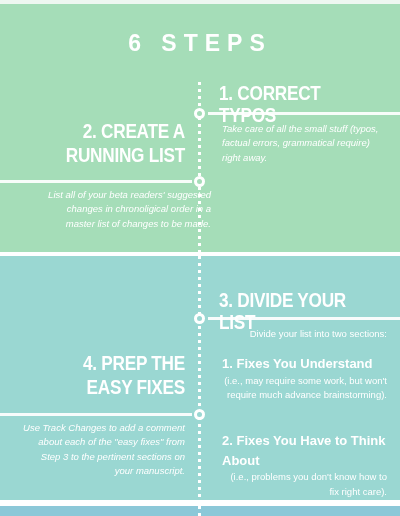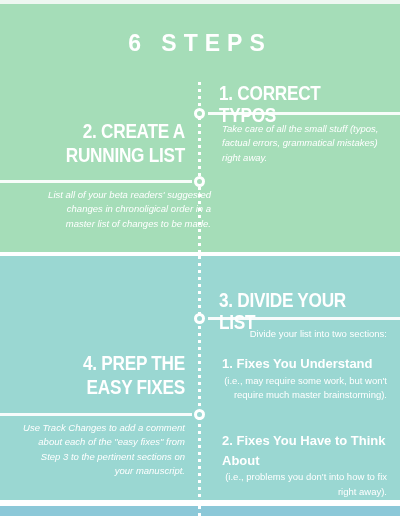--- a/index.html
+++ b/index.html
@@ -159,21 +159,21 @@
   <div class="spine spine-b"></div>
   <div class="spine spine-c"></div>
 
   <div class="main-title">6 STEPS</div>
 
   <div class="rule" style="left:208px; top:112px; width:192px;"></div>
   <div class="node node-green" style="left:194px; top:108px;"></div>
 
   <div class="step">
     <div class="step-heading right" style="position:absolute; left:219px; top:82px; width:185px;">1. CORRECT TYPOS</div>
-    <div class="step-body right italic" style="position:absolute; left:222px; top:122px; width:160px;">Take care of all the small stuff (typos, factual errors, grammatical mistakes) right away.</div>
+    <div class="step-body right italic" style="position:absolute; left:222px; top:122px; width:160px;">Take care of all the small stuff (typos, factual errors, grammatical require) right away.</div>
   </div>
 
   <div class="rule" style="left:0px; top:180px; width:192px;"></div>
   <div class="node node-green" style="left:194px; top:176px;"></div>
 
   <div class="step">
     <div class="step-heading left" style="position:absolute; left:0px; top:120px; width:185px;">2. CREATE A</div>
     <div class="step-heading left" style="position:absolute; left:0px; top:144px; width:185px;">RUNNING LIST</div>
     <div class="step-body left italic" style="position:absolute; left:22px; top:188px; width:163px;margin-left:26px;">List all of your beta readers' suggested changes in chronoligical order in a master list of changes to be made.</div>
   </div>
@@ -182,26 +182,26 @@
   <div class="node node-teal" style="left:194px; top:313px;"></div>
 
   <div class="step">
     <div class="step-heading right" style="position:absolute; left:219px; top:289px; width:185px;">3. DIVIDE YOUR LIST</div>
 
     <div style="position:absolute; left:222px; top:327px; width:165px;">
       <div class="sub-text intro-line">Divide your list into two sections:</div>
 
       <div class="sub-group first">
         <div class="sub-label">1. Fixes You Understand</div>
-        <div class="sub-text">(i.e., may require some work, but won't require much master brainstorming).</div>
+        <div class="sub-text">(i.e., may require some work, but won't require much advance brainstorming).</div>
       </div>
 
       <div class="sub-group">
         <div class="sub-label">2. Fixes You Have to Think About</div>
-        <div class="sub-text">(i.e., problems you don't into how to fix right away).</div>
+        <div class="sub-text">(i.e., problems you don't know how to fix right care).</div>
       </div>
     </div>
   </div>
 
   <div class="rule" style="left:0px; top:413px; width:192px;"></div>
   <div class="node node-teal" style="left:194px; top:409px;"></div>
 
   <div class="step">
     <div class="step-heading left" style="position:absolute; left:0px; top:352px; width:185px;">4. PREP THE</div>
     <div class="step-heading left" style="position:absolute; left:0px; top:376px; width:185px;">EASY FIXES</div>

